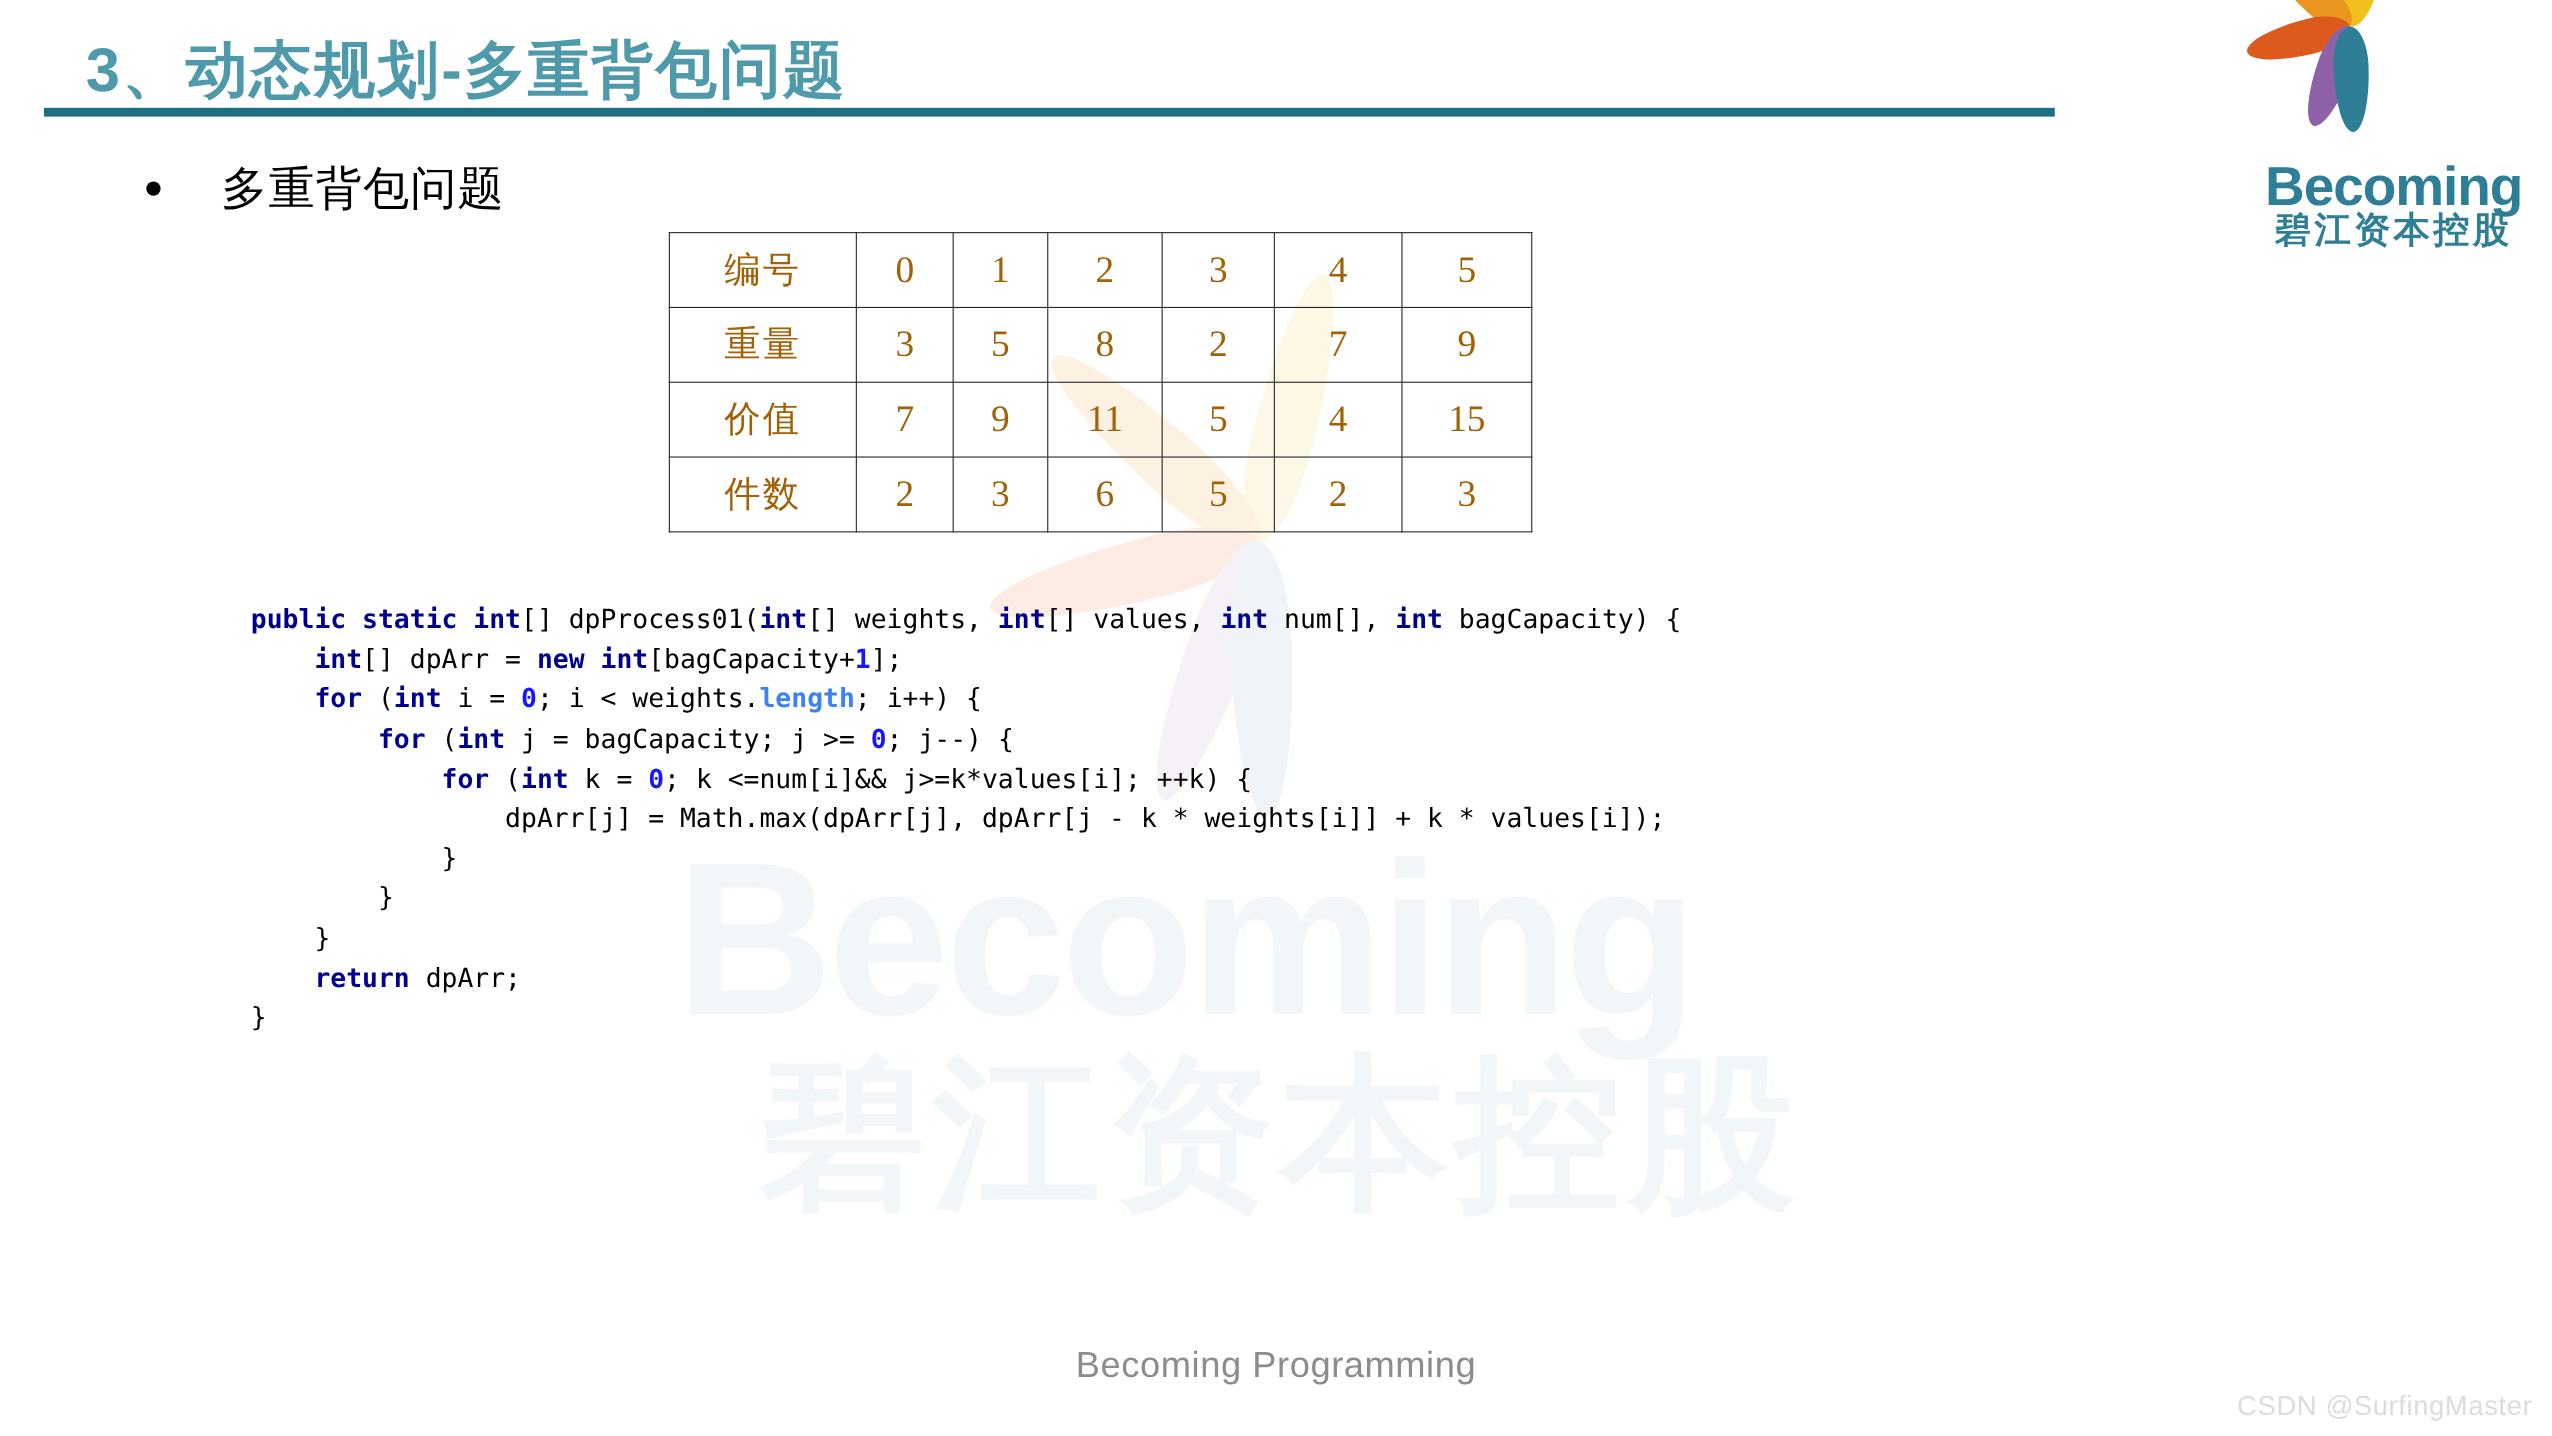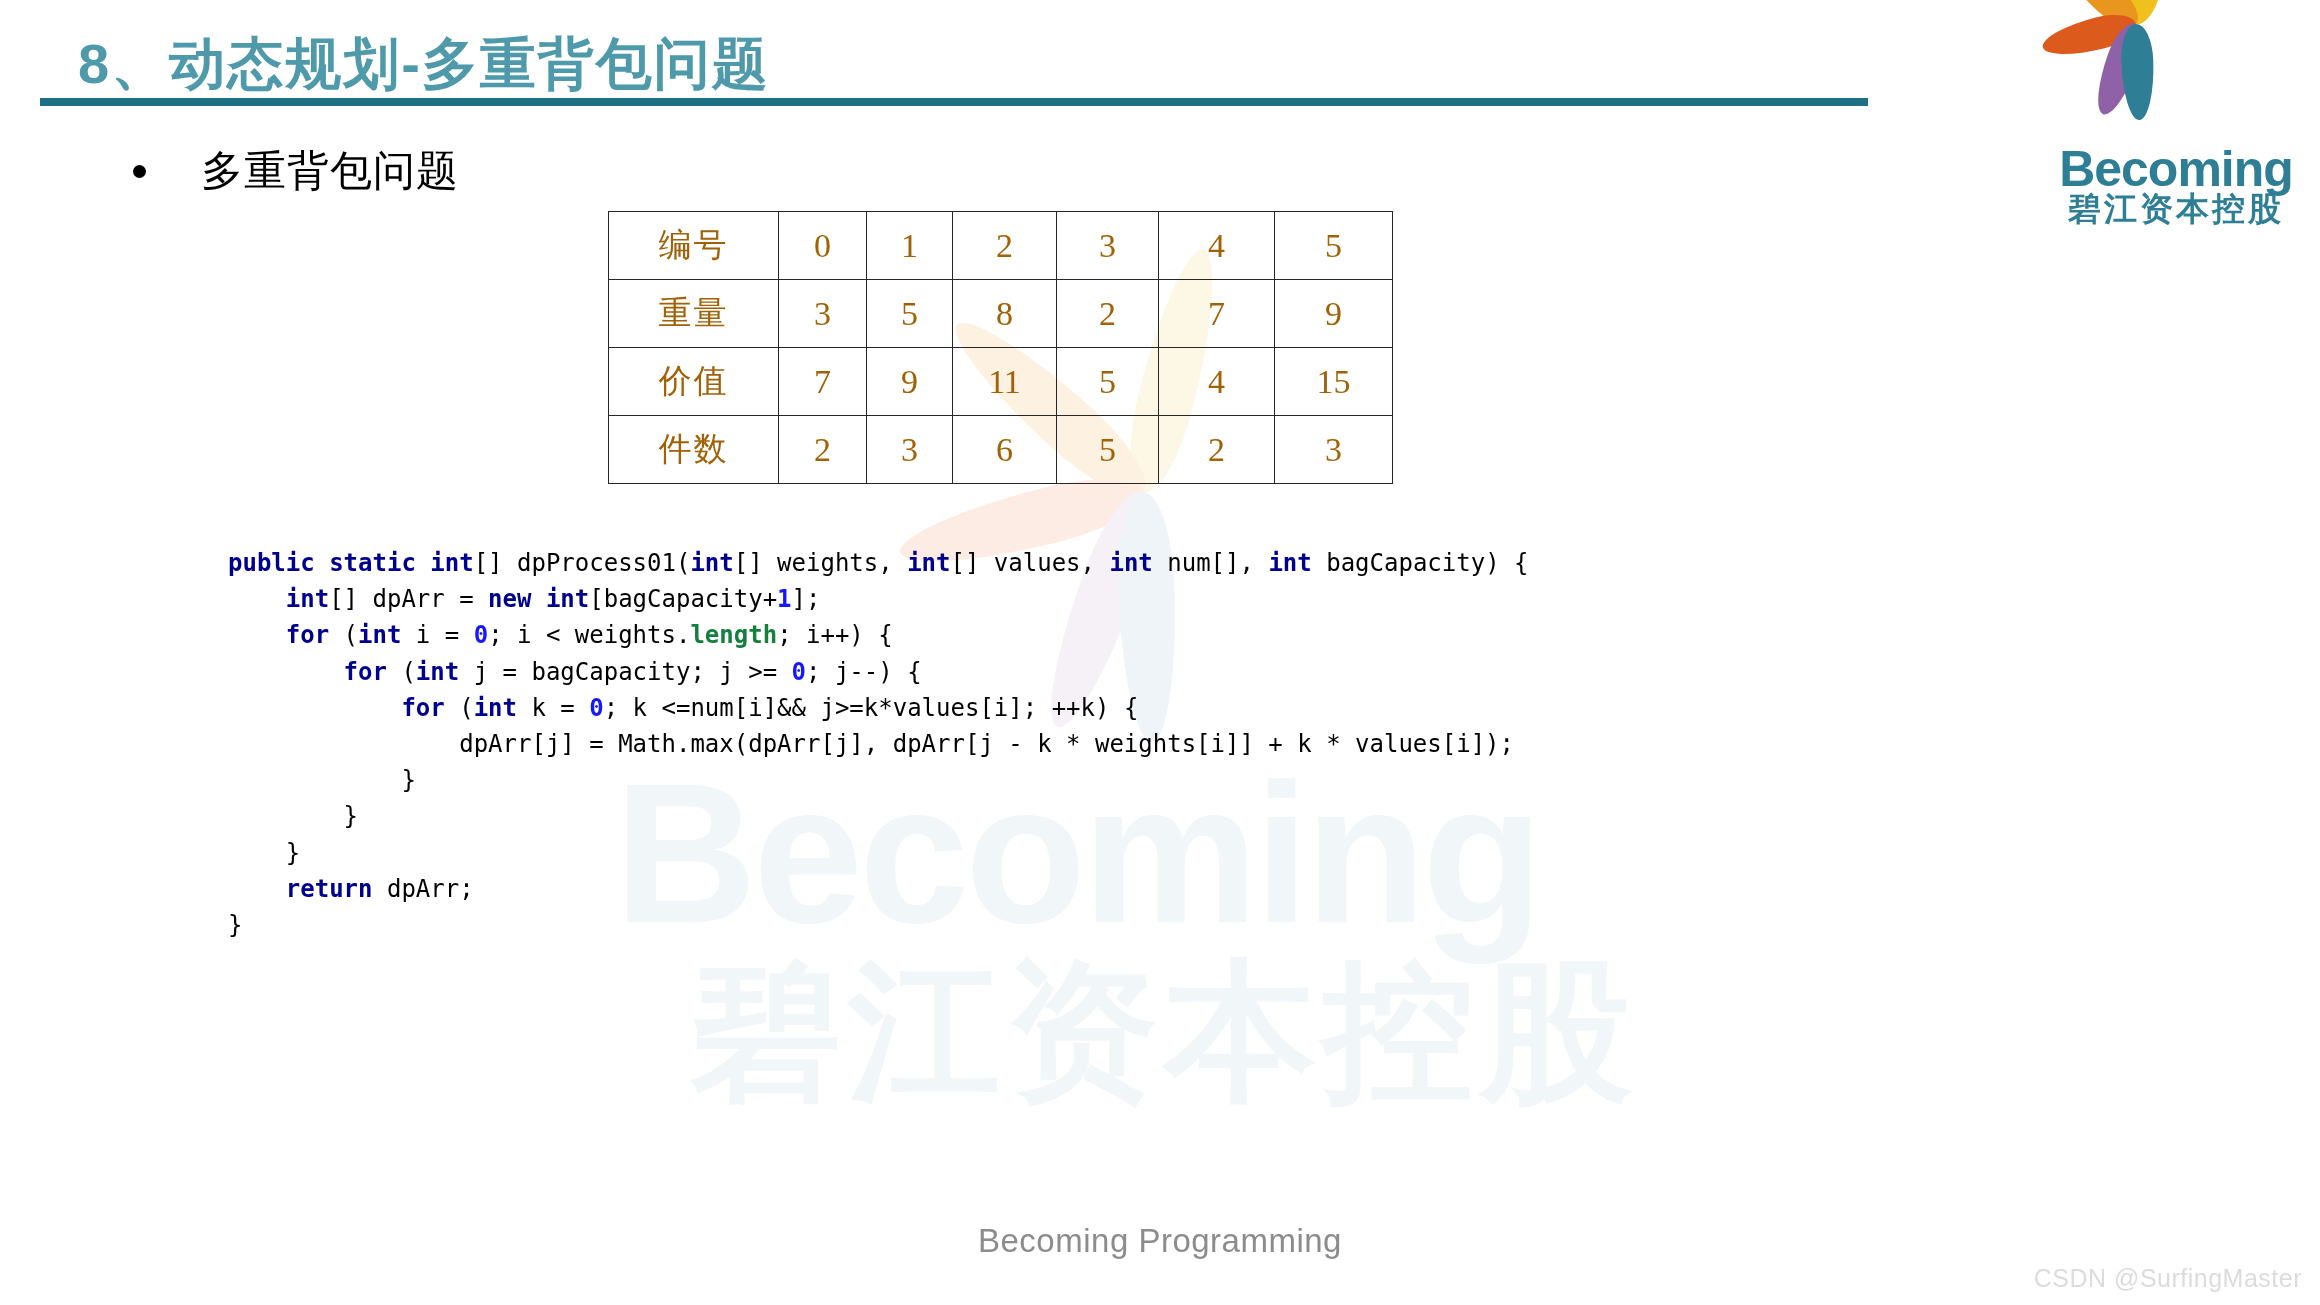--- a/index.html
+++ b/index.html
@@ -178,21 +178,21 @@
     font-family: "DejaVu Sans Mono", monospace;
     font-size: 24px;
     line-height: 36.2px;
     white-space: pre;
     color: #000000;
     z-index: 3;
     letter-spacing: 0px;
   }
   .code-block .kw  { color: #00008f; font-weight: bold; }
   .code-block .num { color: #1616ff; font-weight: bold; }
-  .code-block .fld { color: #15803d; font-weight: bold; }
+  .code-block .fld { color: #3b82f6; font-weight: bold; }
   .code-block .mth { }
 
   
   .footer-note {
     position: absolute;
     left: 0; top: 1222px;
     width: 2320px;
     text-align: center;
     font-size: 33px;
     color: #8c8c8c;
@@ -218,21 +218,21 @@
       <div class="petal" style="transform:rotate(14deg);  background:#fdf8e6;"></div>
       <div class="petal" style="transform:rotate(-48deg); background:#fdf2e2;"></div>
       <div class="petal" style="transform:rotate(-104deg);background:#fcece4;"></div>
       <div class="petal" style="transform:rotate(-160deg);background:#f6f1f6;"></div>
       <div class="petal" style="transform:rotate(178deg); background:#eef4f7;"></div>
     </div>
     <div class="wm-word">Becoming</div>
     <div class="wm-word-cn">碧江资本控股</div>
   </div>
 
-  <div class="slide-title">8、动态规划-多重背包问题</div>
+  <div class="slide-title">3、动态规划-多重背包问题</div>
   <div class="title-rule"></div>
 
   <div class="logo">
     <div class="logo-mark">
       <div class="petal" style="transform:rotate(14deg);  background:#f0c01c;"></div>
       <div class="petal" style="transform:rotate(-48deg); background:#e8961e;"></div>
       <div class="petal" style="transform:rotate(-104deg);background:#dd5a1d;"></div>
       <div class="petal" style="transform:rotate(-160deg);background:#8f62a8;"></div>
       <div class="petal" style="transform:rotate(178deg); background:#2e7f96;"></div>
     </div>

